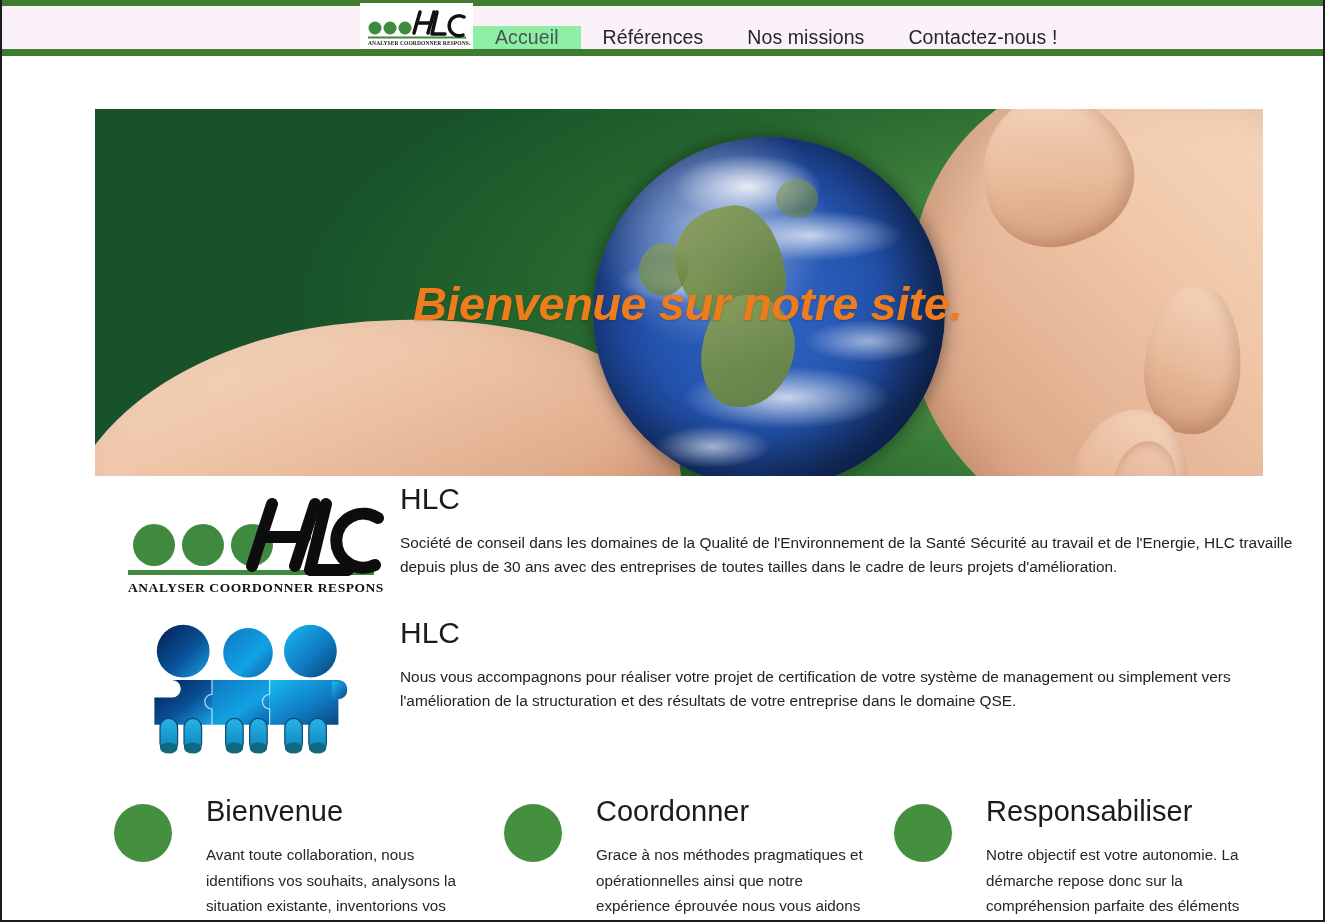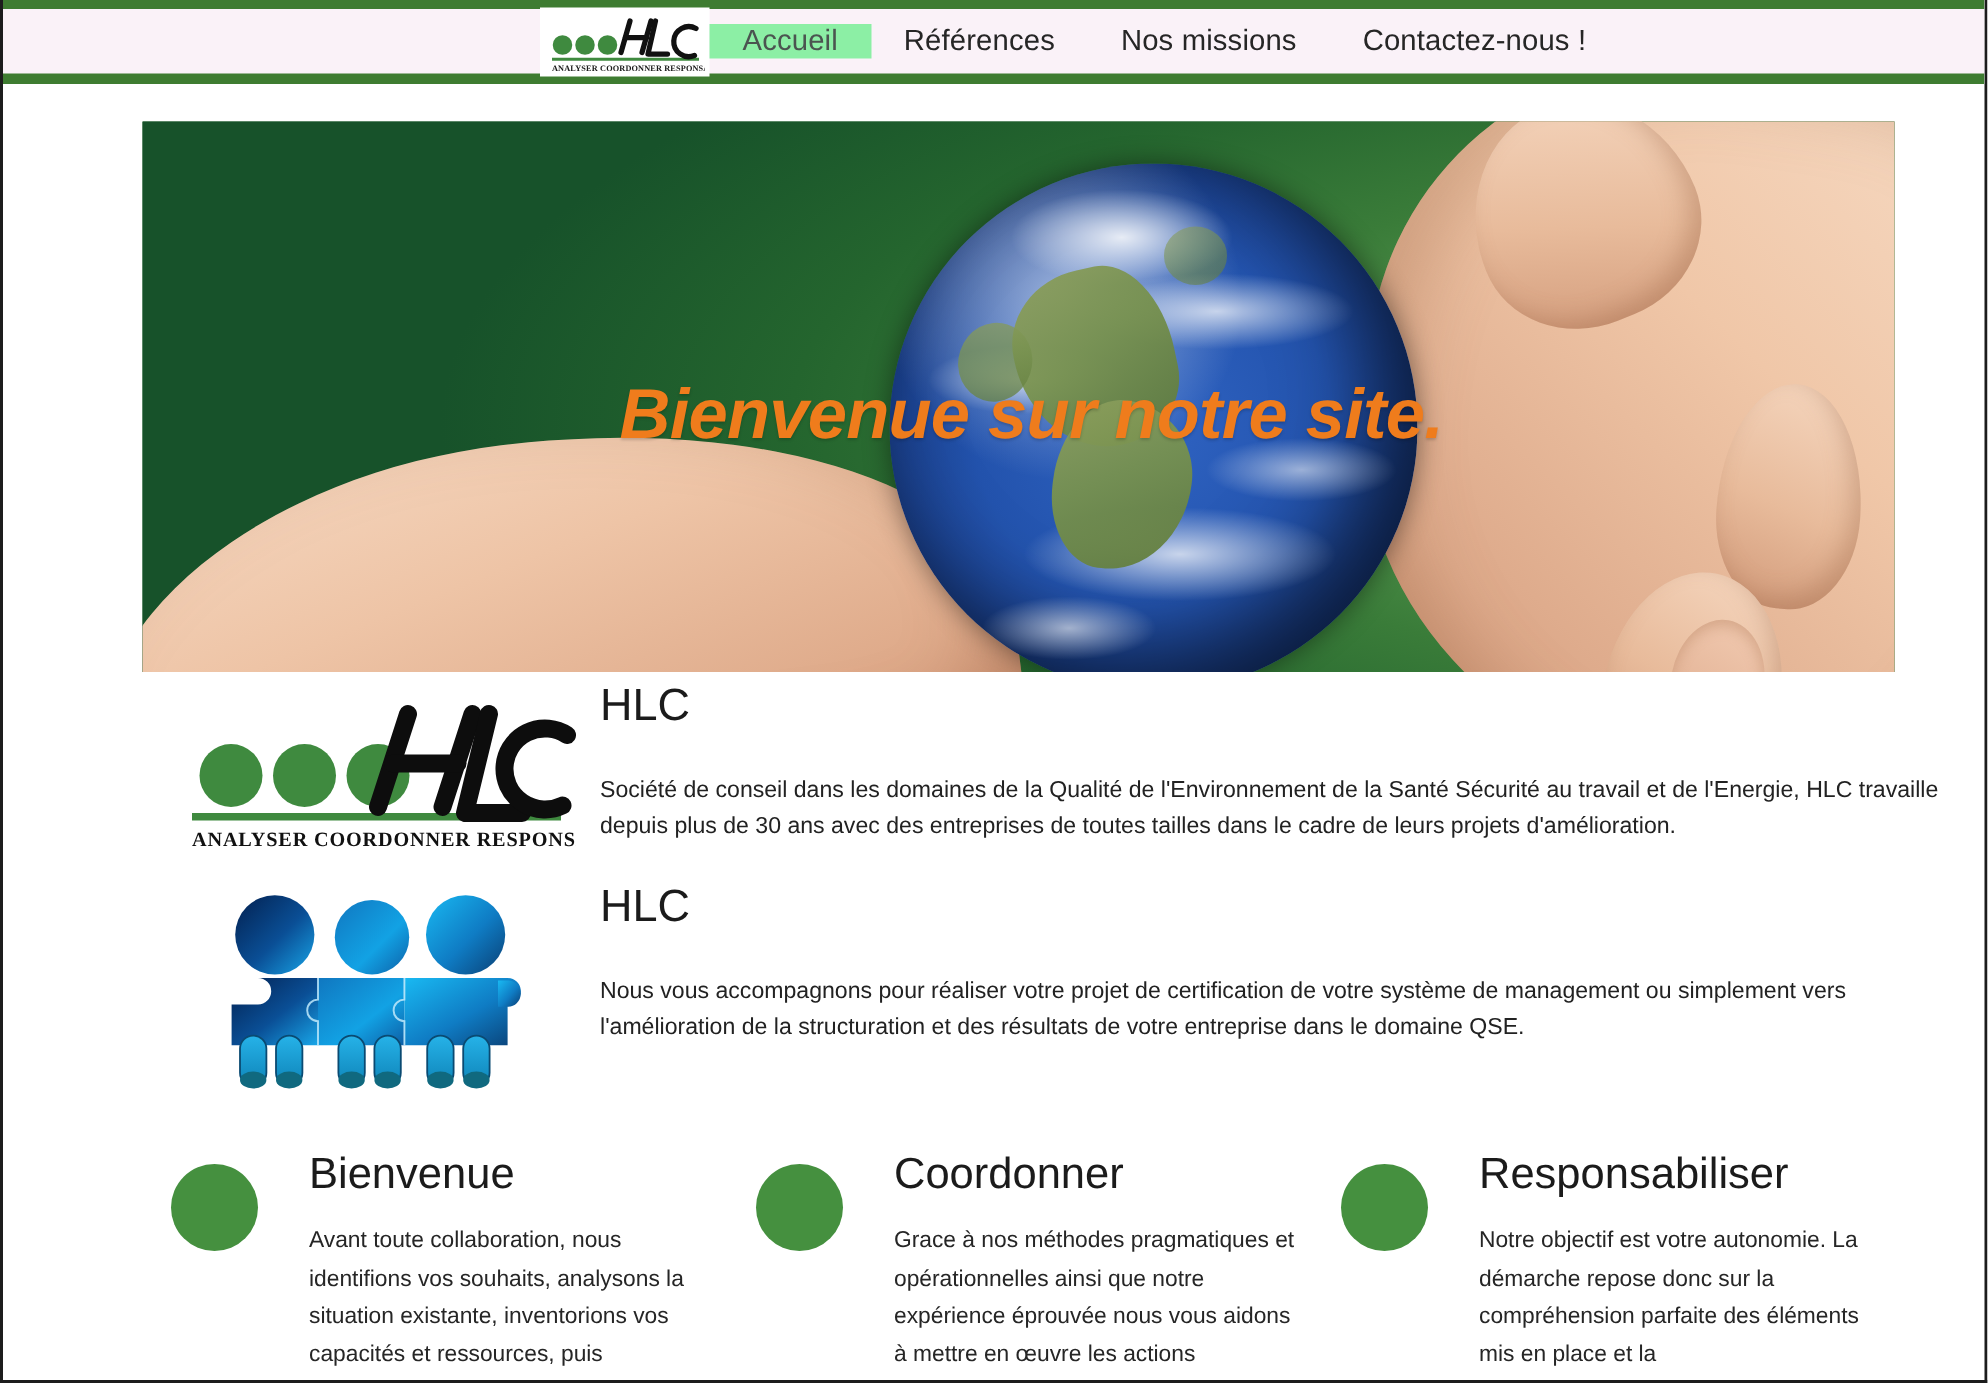--- a/index.html
+++ b/index.html
@@ -24,21 +24,21 @@
   }
 
   
   .navbar {
     position: relative;
     height: 56px;
     background: #faf2f8;
     border-top: 6px solid #3e7c31;
     border-bottom: 7px solid #3e7c31;
     display: flex;
-    align-items: center;
+    align-items: flex-end;
     justify-content: flex-start;
     padding-left: 358px;
   }
 
   .brand {
     width: 113px;
     background: #ffffff;
     display: flex;
     align-items: center;
     justify-content: center;
@@ -64,21 +64,21 @@
     text-decoration: none;
     background: transparent;
   }
   .nav-link.active {
     background: #8cefa5;
     color: #4b5450;
   }
 
   
   .hero-wrap {
-    padding: 25px 0 0 93px;
+    padding: 53px 0 0 93px;
   }
   .hero {
     position: relative;
     width: 1168px;
     height: 367px;
     overflow: hidden;
     background: #1e5c2c;
   }
   .hero-bg {
     position: absolute;
@@ -191,21 +191,21 @@
     align-items: center;
     justify-content: center;
   }
   .intro-body { flex: 1; }
 
   .intro-h { font-size: 30px; font-weight: 400; color: #1b1b1b; line-height: 1.15; }
   .intro-p {
     font-size: 15.4px;
     color: #222;
     line-height: 1.62;
-    margin-top: 26px;
+    margin-top: 14px;
   }
 
   .row-1 { margin-top: 6px; }
   .row-1 .intro-media { padding-top: 12px; }
   .row-2 { margin-top: 18px; }
 
   
   .people { width: 240px; height: 152px; }
 
   

